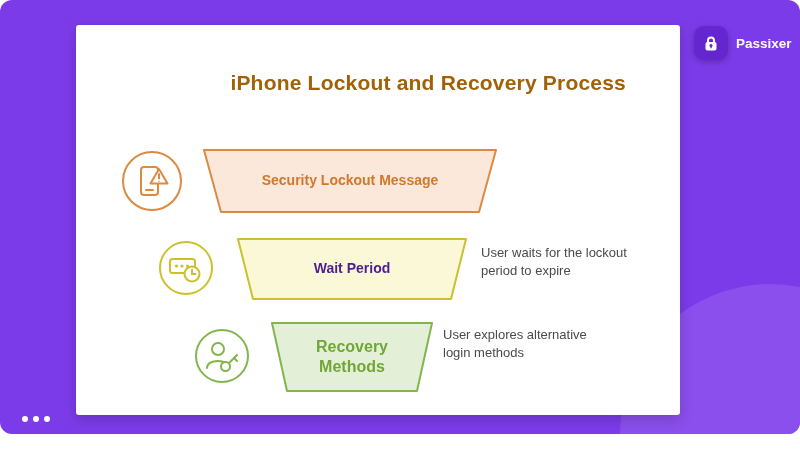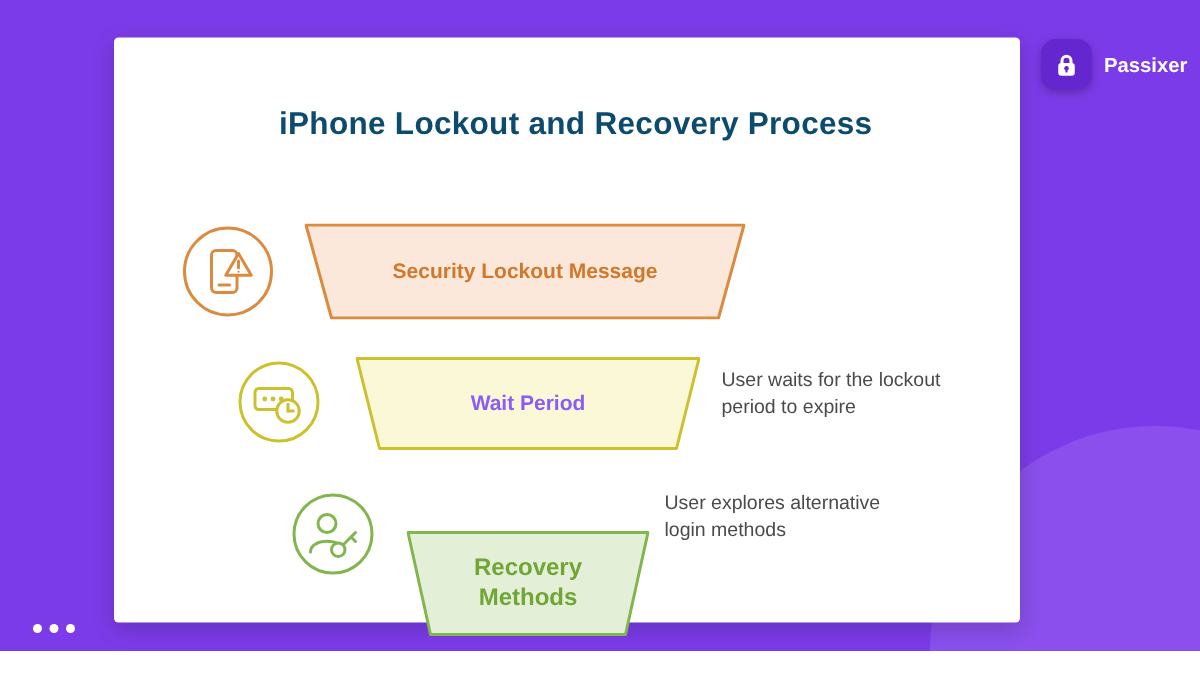--- a/index.html
+++ b/index.html
@@ -7,44 +7,45 @@
   body {
     width: 800px; height: 450px;
     font-family: "Liberation Sans", sans-serif;
     overflow: hidden;
   }
   .bg {
     position: relative;
     width: 800px; height: 434px;
     background: #7C3BE8;
     overflow: hidden;
+    border-radius: 12px;
   }
   .accent-circle {
     position: absolute;
     width: 300px; height: 300px;
     right: -120px; bottom: -150px;
     border-radius: 50%;
     background: #8A4FEC;
   }
   .card {
     position: absolute;
     left: 76px; top: 25px;
     width: 604px; height: 390px;
     background: #ffffff;
     border-radius: 3px;
     box-shadow: 0 4px 14px rgba(0,0,0,0.18);
   }
   .title {
     position: absolute;
     left: 110px; top: 46px; width: 440px;
     margin: 0;
-    text-align: left;
+    text-align: right;
     font-size: 21px;
     font-weight: bold;
-    color: #0c4a6e;
+    color: #a16207;
     letter-spacing: 0.2px;
   }
   .icon-circle { position: absolute; }
   .icon-circle svg { display: block; width: 100%; height: 100%; }
   .i1 { left: 45px;  top: 125px; width: 62px; height: 62px; }
   .i2 { left: 82px;  top: 215px; width: 56px; height: 56px; }
   .i3 { left: 118px; top: 303px; width: 56px; height: 56px; }
   .shape {
     position: absolute;
     display: flex; align-items: center; justify-content: center;
@@ -53,21 +54,21 @@
   .shape-label {
     position: relative;
     z-index: 1;
     font-size: 14px;
     font-weight: bold;
     text-align: center;
     line-height: 1.25;
   }
   .s1 { left: 127px; top: 124px; width: 294px; height: 64px; }
   .s2 { left: 161px; top: 213px; width: 230px; height: 62px; }
-  .s3 { left: 195px; top: 297px; width: 162px; height: 70px; margin-top: 32px; }
+  .s3 { left: 195px; top: 297px; width: 162px; height: 70px; }
   .s3 .shape-label { font-size: 16px; max-width: 100px; }
   .desc {
     position: absolute;
     margin: 0;
     font-size: 13px;
     line-height: 1.4;
     color: #4a4a4a;
   }
   .d1 { left: 436px; top: 127px; width: 168px; }
   .d2 { left: 405px; top: 219px; width: 172px; }
@@ -149,21 +150,21 @@
           <line x1="34" y1="34" x2="37.5" y2="34"></line>
         </g>
       </svg>
     </div>
     <div class="shape s2">
       <svg class="shape-bg" viewBox="0 0 230 62" preserveAspectRatio="none">
         <g stroke-width="2" stroke-linejoin="round" stroke="#CCC12C">
           <polygon points="1,1 229,1 214,61 16,61" fill="#FAF8D6"></polygon>
         </g>
       </svg>
-      <span class="shape-label" style="color: #8b5cf6;">Wait Period</span>
+      <span class="shape-label" style="color: #4c1d95;">Wait Period</span>
     </div>
     <p class="desc d2">User waits for the lockout period to expire</p>
 
     <div class="icon-circle i3">
       <svg viewBox="0 0 56 56">
         <g fill="none" stroke-width="2" stroke-linecap="round" stroke-linejoin="round" stroke="#82B54E">
           <circle cx="28" cy="28" r="26"></circle>
           <circle cx="24" cy="21" r="6"></circle>
           <path d="M13 40 C13 30.5 35 30.5 35 40"></path>
           <line x1="34.5" y1="35.5" x2="43" y2="27"></line>

